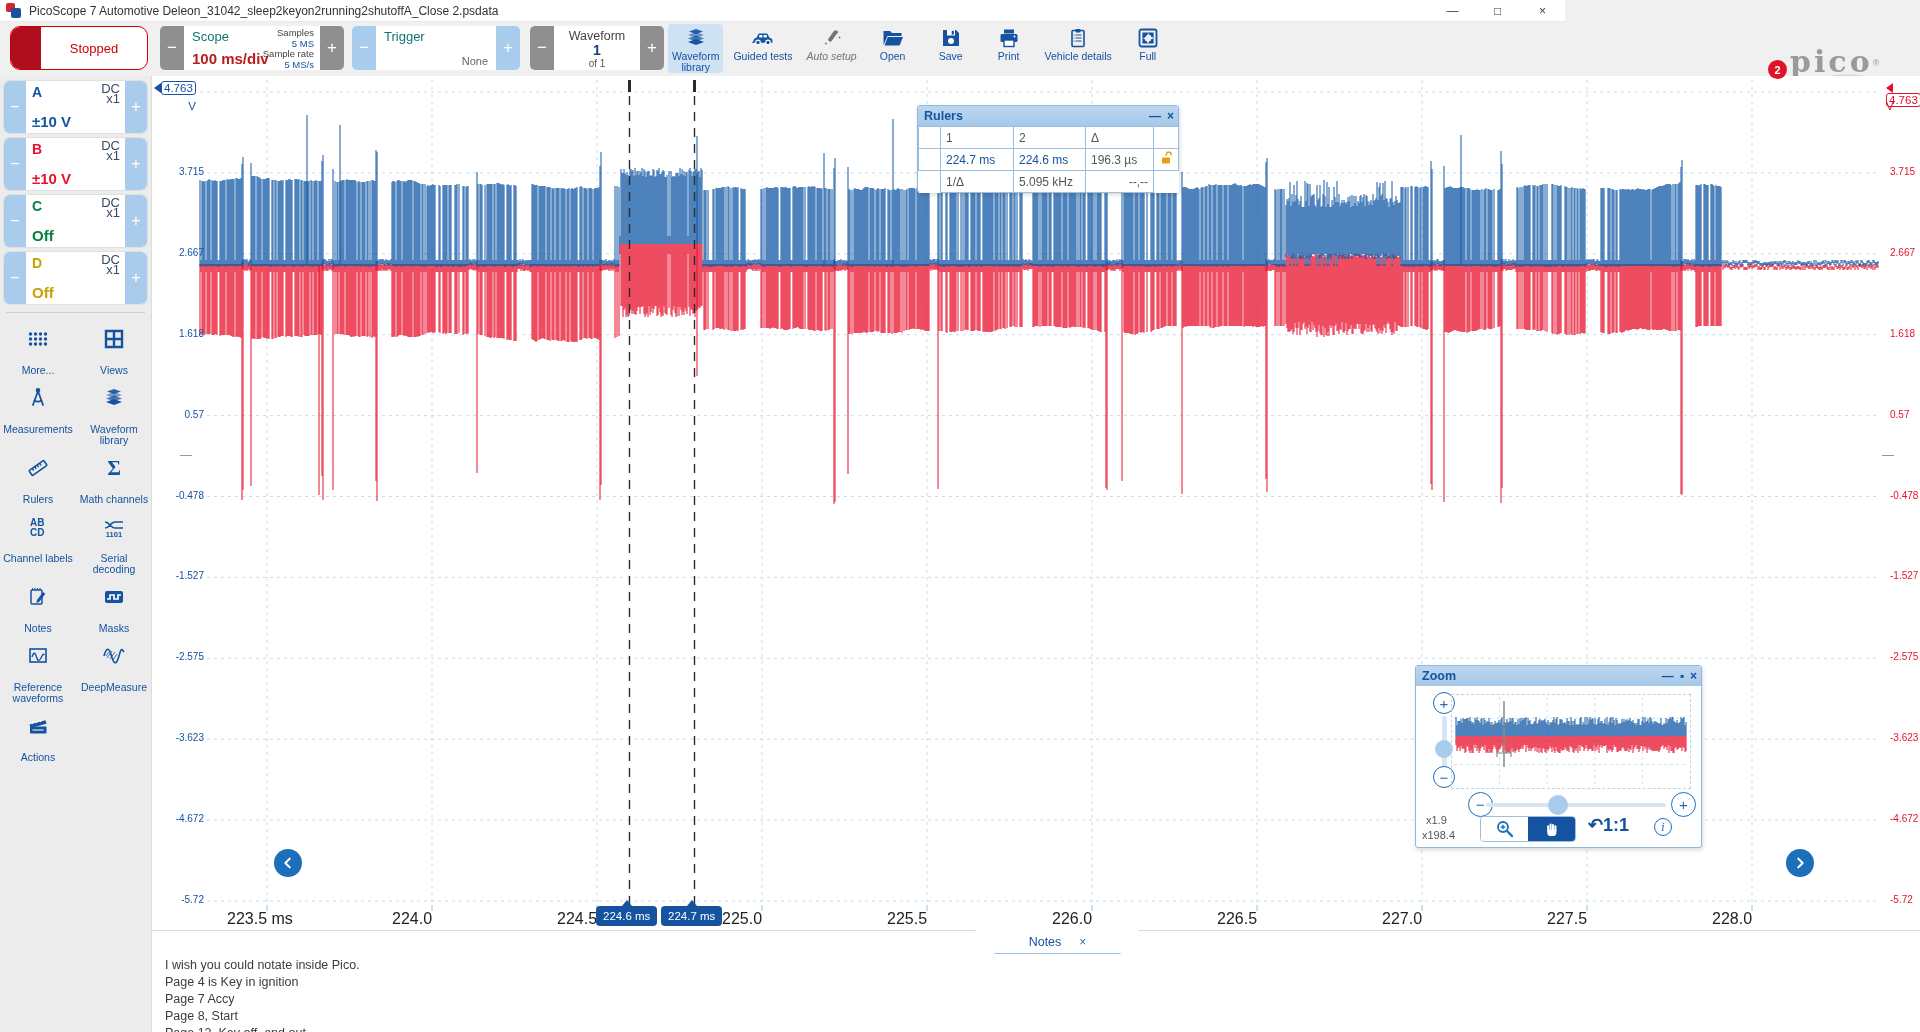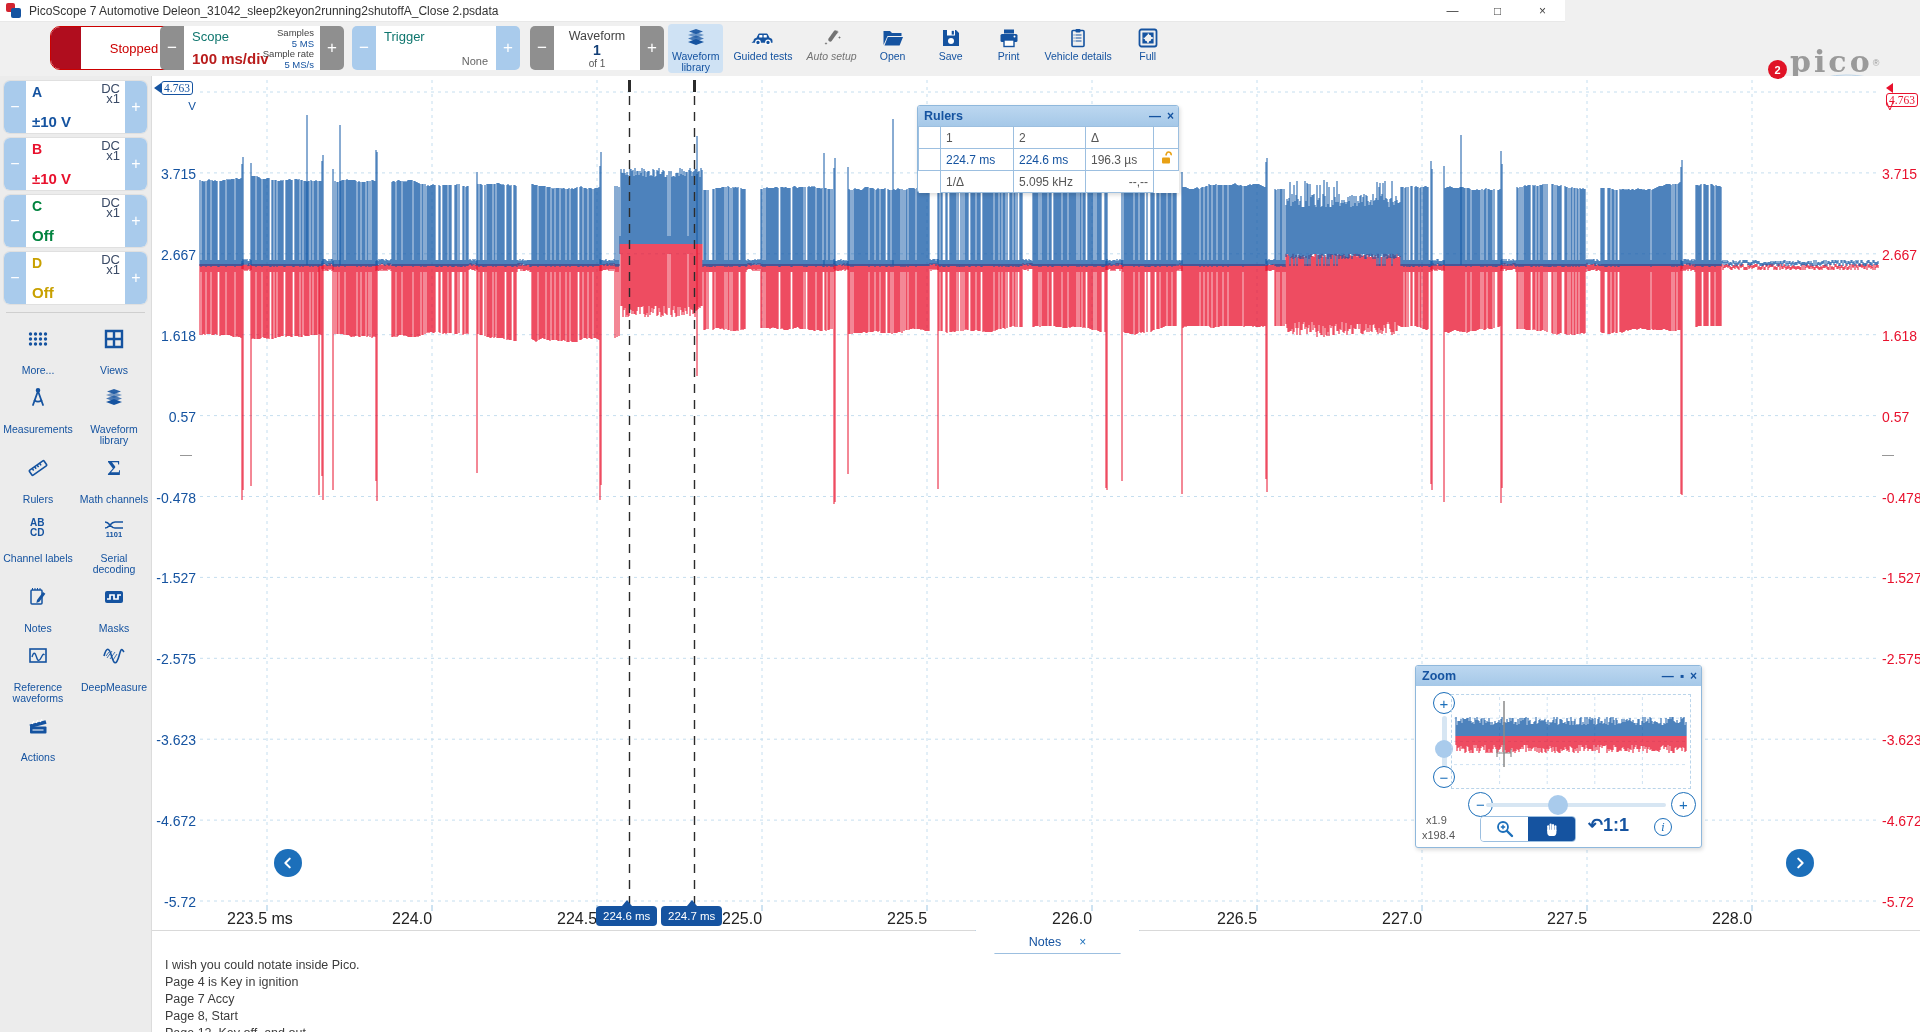--- a/index.html
+++ b/index.html
@@ -14,21 +14,21 @@
   .appicon .p1{position:absolute;left:0;top:0;width:9px;height:9px;background:#d3232f;border-radius:2px;}
   .appicon .p2{position:absolute;left:5px;top:5px;width:10px;height:10px;background:#1553a0;border-radius:2px;}
   .titletext { margin-left:8px; font-size:12px; color:#333; }
   .winbtns { margin-left:auto; display:flex; height:22px; }
   .winbtn { width:45px; height:22px; display:flex; align-items:center; justify-content:center;
     color:#444; font-size:12px; }
 
   
   .toolbar { position:absolute; left:0; top:22px; width:1920px; height:54px; background:#f0f0f0; }
   .stopped { position:absolute; left:10px; top:4px; width:138px; height:44px; background:#fff;
-    border:1.5px solid #c00; border-radius:10px; display:flex; overflow:hidden;margin-left:40px; }
+    border:1.5px solid #c00; border-radius:10px; display:flex; overflow:hidden; }
   .stopblock { width:30px; height:100%; background:#b00d1e; }
   .stoppedlbl { flex:1; display:flex; align-items:center; justify-content:center; color:#c00; font-size:13px; }
   .tgroup { position:absolute; top:4px; height:44px; display:flex; }
   .tbtn { width:24px; height:44px; color:#fff; font-size:17px; display:flex; align-items:center;
     justify-content:center; }
   .tbtn.gray{background:#8f8f8f;} .tbtn.blue{background:#a9cbec;}
   .tbtn.left{border-radius:5px 0 0 5px;} .tbtn.right{border-radius:0 5px 5px 0;}
   .tpanel { background:#fff; height:44px; position:relative; }
   .tp-title { position:absolute; left:8px; top:3px; font-size:13px; color:#0f766e; }
   .tp-big { position:absolute; left:8px; bottom:3px; font-size:15px; font-weight:bold; color:#b91c1c; }
@@ -69,25 +69,25 @@
   .chan-range { position:absolute; left:28px; bottom:3px; font-size:15px; font-weight:bold; }
   .sdivider { margin:8px 6px; border-top:1px solid #cfcfcf; }
   .tools { display:grid; grid-template-columns:76px 76px; }
   .tool { text-align:center; color:#1553a0; padding:6px 2px 4px 2px; }
   .tool svg { width:26px; height:24px; display:block; margin:0 auto; }
   .tool .lbl { font-size:10.5px; line-height:11px; margin-top:14px; }
 
   
   .chart { position:absolute; left:152px; top:76px; width:1768px; height:854px; background:#fff; }
   .chart svg.plot { position:absolute; left:0; top:0; }
-  .ylab { position:absolute; font-size:14px; width:44px; }
+  .ylab { position:absolute; font-size:10px; width:44px;margin-left:8px; }
   .ylab.l { left:0; text-align:right; color:#1553a0; }
   .ylab.r { left:1730px; text-align:left; color:#e8112d; }
   .ytop { position:absolute; top:6px; font-size:11.5px; }
-  .ytopbox { border:1px solid; border-radius:3px; padding:0 2px;font-family:Liberation Serif, serif; }
+  .ytopbox { border:1px solid; border-radius:3px; padding:0 2px; }
   .arrowl { display:inline-block; width:0; height:0; border-top:5px solid transparent;
     border-bottom:5px solid transparent; border-right:7px solid; vertical-align:-1px; }
   .vunit { position:absolute; top:24px; font-size:11.5px; }
   .zerodash { position:absolute; top:372px; font-size:12px; color:#8a8a8a; }
   .xlab { position:absolute; top:834px; width:80px; margin-left:-40px; text-align:left; font-size:16px; color:#222; }
   .rbadge { position:absolute; top:830px; height:20px; padding:0 7px; margin-left:-33px; background:#1553a0;
     color:#fff; font-size:11.5px; border-radius:4px; display:flex; align-items:center; }
   .rbadge::before { content:""; position:absolute; top:-6px; left:50%; margin-left:-5px; width:0; height:0;
     border-left:5px solid transparent; border-right:5px solid transparent; border-bottom:6px solid #1553a0; }
   .scrollbtn { position:absolute; width:28px; height:28px; border-radius:50%; background:#1c6fba;

